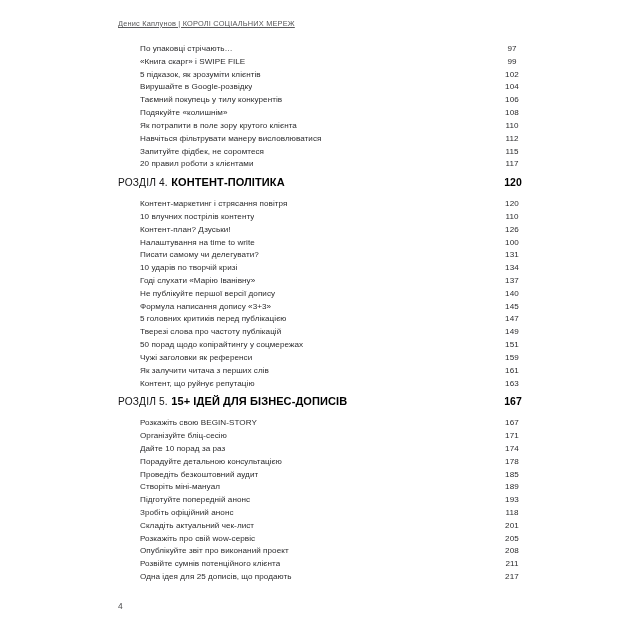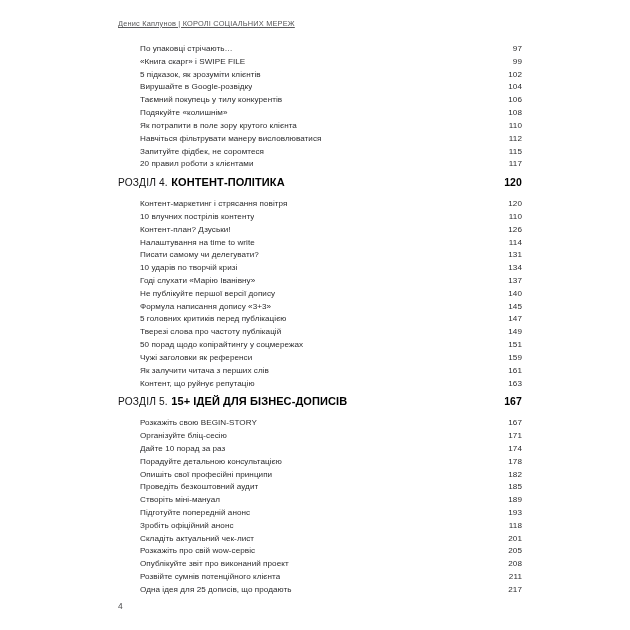--- a/index.html
+++ b/index.html
@@ -49,21 +49,21 @@
     flex: 0 1 auto;
     padding-left: 22px;
     white-space: nowrap;
     overflow: hidden;
   }
   .entry .filler {
     flex: 1 1 auto;
   }
   .entry .pageno {
     flex: 0 0 auto;
-    text-align: right;
+    text-align: center;
     min-width: 20px;
     font-size: 8.1px;
     color: #2b2b2d;
     letter-spacing: 0.1px;
   }
   .section-head {
     display: flex;
     align-items: baseline;
     height: 20px;
     margin-top: 4px;
@@ -177,21 +177,21 @@
         <span class="pageno">110</span>
       </div>
       <div class="entry">
         <span class="title">Контент-план? Дзуськи!</span>
         <span class="filler"></span>
         <span class="pageno">126</span>
       </div>
       <div class="entry">
         <span class="title">Налаштування на time to write</span>
         <span class="filler"></span>
-        <span class="pageno">114</span>
+        <span class="pageno">100</span>
       </div>
       <div class="entry">
         <span class="title">Писати самому чи делегувати?</span>
         <span class="filler"></span>
         <span class="pageno">131</span>
       </div>
       <div class="entry">
         <span class="title">10 ударів по творчій кризі</span>
         <span class="filler"></span>
         <span class="pageno">134</span>
@@ -261,25 +261,20 @@
         <span class="title">Дайте 10 порад за раз</span>
         <span class="filler"></span>
         <span class="pageno">174</span>
       </div>
       <div class="entry">
         <span class="title">Порадуйте детальною консультацією</span>
         <span class="filler"></span>
         <span class="pageno">178</span>
       </div>
       <div class="entry">
-        <span class="title">Опишіть свої професійні принципи</span>
-        <span class="filler"></span>
-        <span class="pageno">182</span>
-      </div>
-      <div class="entry">
         <span class="title">Проведіть безкоштовний аудит</span>
         <span class="filler"></span>
         <span class="pageno">185</span>
       </div>
       <div class="entry">
         <span class="title">Створіть міні-мануал</span>
         <span class="filler"></span>
         <span class="pageno">189</span>
       </div>
       <div class="entry">

